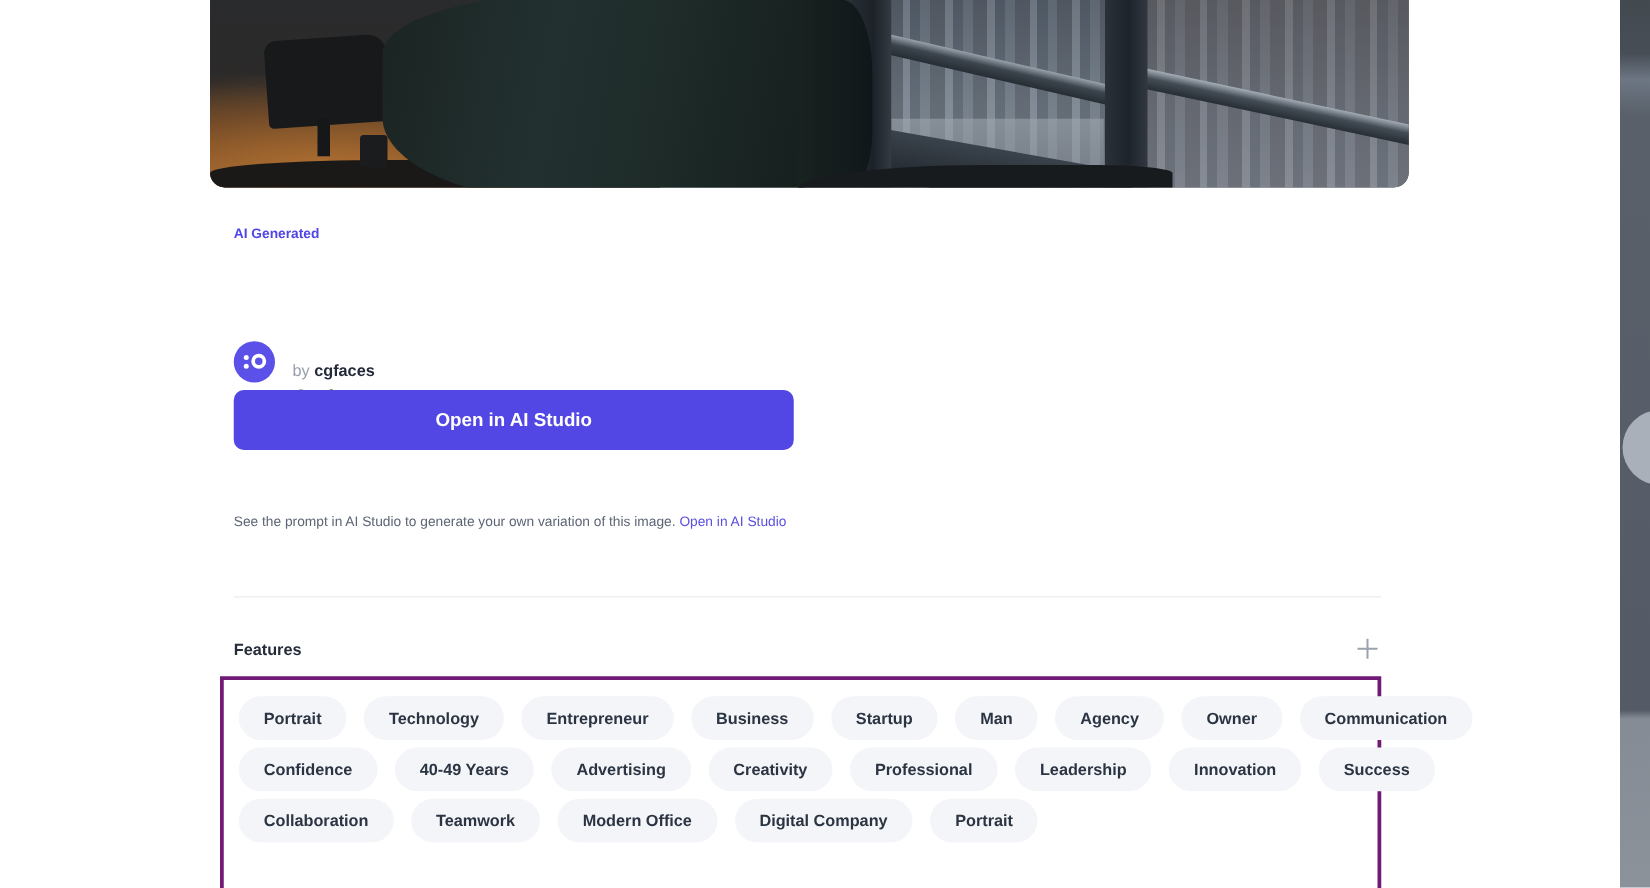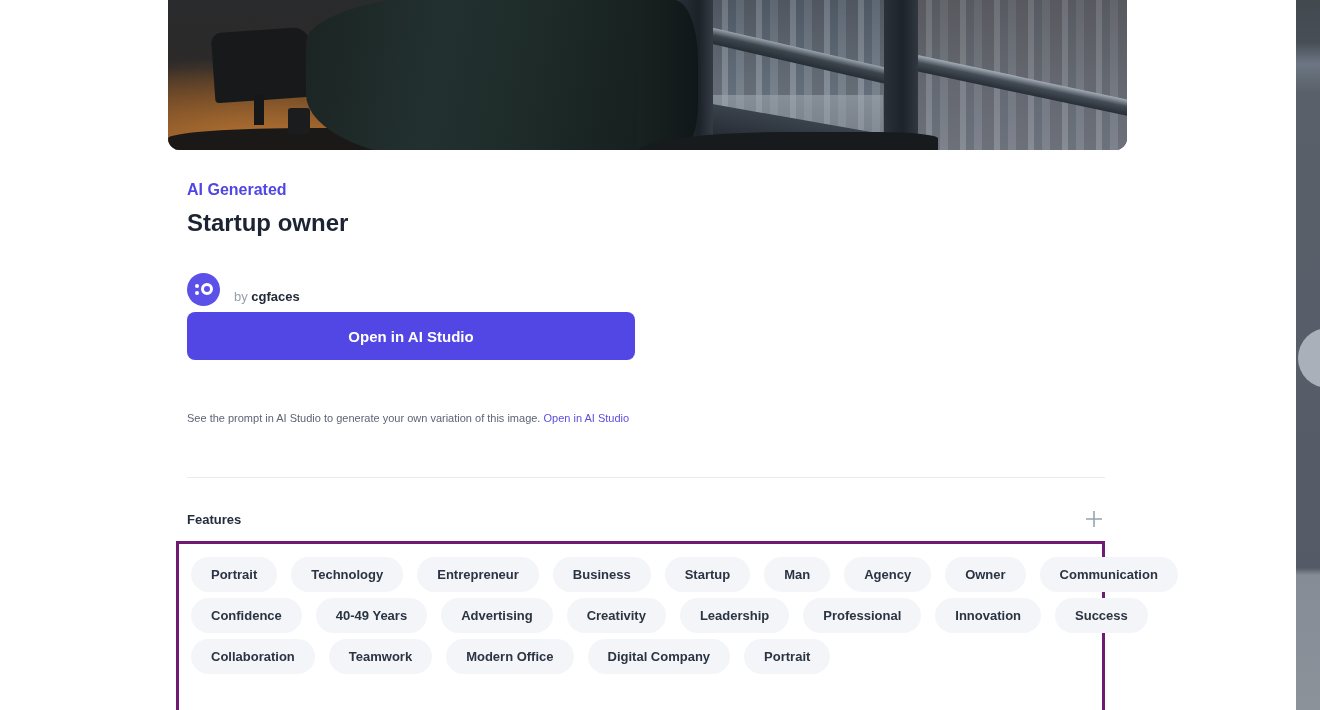--- a/index.html
+++ b/index.html
@@ -49,21 +49,21 @@
                  background:linear-gradient(180deg,#a5aeb6 0%,#434b54 45%,#272e35 100%);
                  transform:rotate(12deg); }
   .hero-sill-3 { position:absolute; left:528px; top:120px; width:210px; height:40px;
                  background:linear-gradient(180deg,#3a424b 0%,#20262d 100%); transform:rotate(10deg); }
   .hero-street { position:absolute; left:545px; top:95px; width:170px; height:55px; opacity:.8;
                  background:linear-gradient(180deg, rgba(160,168,175,.7) 0%, rgba(120,128,138,.6) 100%); }
   .hero-front-desk { position:absolute; left:470px; top:132px; width:300px; height:22px;
                      background:#171b1e; border-radius:50% 20% 0 0 / 90% 30% 0 0; }
 
   
-  .ai-generated { position:absolute; left:19px; top:181px; font-size:16px; font-weight:700;
+  .ai-generated { position:absolute; left:19px; top:181px; font-size:11px; font-weight:700;
                   color:#4f46e5; text-decoration:none; cursor:pointer; }
   .page-title { position:absolute; left:19px; top:209px; font-size:24px; font-weight:700; color:#1c2433; }
   .author-row { position:absolute; left:19px; top:251px; display:flex; align-items:center; cursor:pointer; }
   .avatar { width:33px; height:33px; border-radius:50%; background:#5b51e8; display:flex;
             align-items:center; justify-content:center; gap:2px; }
   .av-colon { display:flex; flex-direction:column; gap:3px; }
   .av-colon i { width:4px; height:4px; background:#fff; border-radius:50%; }
   .av-ring { width:12px; height:12px; border:3.5px solid #fff; border-radius:50%; }
   .author-text { margin-left:14px; font-size:13px; line-height:20px;margin-top:36px; }
   .author-by { color:#98a0ab; font-weight:400; }
@@ -122,21 +122,20 @@
     <div class="hero-sill-2"></div>
     <div class="hero-sill-3"></div>
     <div class="hero-frame-v1"></div>
     <div class="hero-frame-v2"></div>
     <div class="hero-person"></div>
     <div class="hero-person-arm"></div>
     <div class="hero-front-desk"></div>
   </div>
 
   <a class="ai-generated">AI Generated</a>
-  <h1 class="page-title">Startup owner</h1>
 
   <div class="author-row">
     <div class="avatar">
       <span class="av-colon">
           <i></i>
           <i></i>
         </span>
       <span class="av-ring"></span>
     </div>
     <div class="author-text">
@@ -179,22 +178,22 @@
           <button class="tag-pill">Man</button>
           <button class="tag-pill">Agency</button>
           <button class="tag-pill">Owner</button>
           <button class="tag-pill">Communication</button>
         </div>
         <div class="tag-row">
           <button class="tag-pill">Confidence</button>
           <button class="tag-pill">40-49 Years</button>
           <button class="tag-pill">Advertising</button>
           <button class="tag-pill">Creativity</button>
+          <button class="tag-pill">Professional</button>
           <button class="tag-pill">Leadership</button>
-          <button class="tag-pill">Professional</button>
           <button class="tag-pill">Innovation</button>
           <button class="tag-pill">Success</button>
         </div>
         <div class="tag-row">
           <button class="tag-pill">Collaboration</button>
           <button class="tag-pill">Teamwork</button>
           <button class="tag-pill">Modern Office</button>
           <button class="tag-pill">Digital Company</button>
           <button class="tag-pill">Portrait</button>
         </div>

